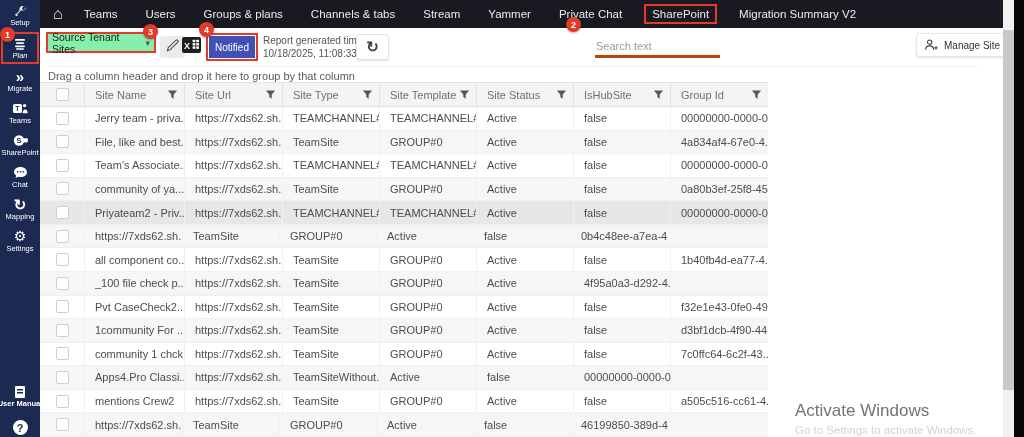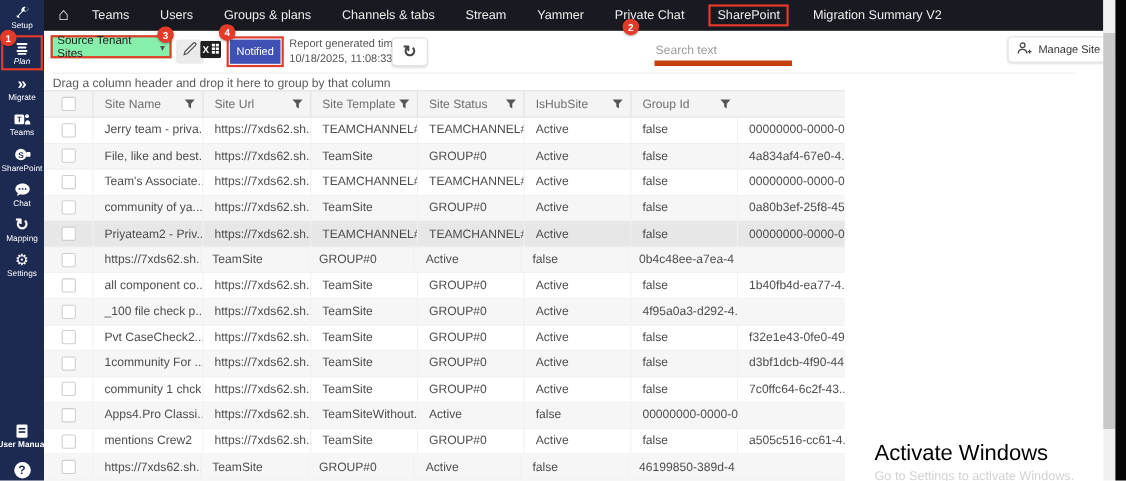--- a/index.html
+++ b/index.html
@@ -37,21 +37,21 @@
   .icon-btn{position:absolute;display:flex;align-items:center;justify-content:center;cursor:pointer;}
   .pencil-btn{left:160px;top:36px;width:25px;height:22px;background:#ebebeb;border-radius:3px;}
   .excel-btn{left:181px;top:39px;width:20px;height:16px;background:transparent;}
   .red-wrap{position:absolute;left:206px;top:33px;border:2px solid var(--red);padding:1px;z-index:7;}
   .gen-btn{width:46px;height:22px;background:var(--gen-blue);color:#fff;font-size:10px;
     border:none;cursor:pointer;font-family:inherit;}
   .report{position:absolute;left:263px;top:35px;font-size:10px;color:#555;line-height:12.5px;}
   .refresh-btn{left:356px;top:34px;width:33px;height:26px;background:#fff;border:1px solid #e2e2e2;
     border-radius:4px;box-shadow:0 1px 2px rgba(0,0,0,.12);font-size:15px;font-weight:bold;color:#444;}
   .search-wrap{position:absolute;left:595px;top:36px;width:125px;}
-  .search-input{width:125px;border:none;border-bottom:5px solid #c2410c;font-size:11px;
+  .search-input{width:125px;border:none;border-bottom:3px solid #c2410c;font-size:11px;
     padding:3px 1px;outline:none;color:#333;background:transparent;font-family:inherit;}
   .search-input::placeholder{color:#9c9c9c;}
   .manage-btn{left:916px;top:33px;width:97px;height:24px;background:#fff;border:1px solid #e6e6e6;
     border-radius:4px;box-shadow:0 1px 2px rgba(0,0,0,.12);gap:5px;font-size:10px;color:#333;
     white-space:nowrap;overflow:hidden;justify-content:flex-start;padding-left:7px;}
 
   .group-hint{position:absolute;left:48px;top:66px;font-size:11px;color:#5b5b5b;
     width:930px;border-top:1px solid #eee;padding-top:3px;}
 
   
@@ -83,21 +83,21 @@
   #badge1{left:0;top:27px;}
   #badge2{left:566px;top:17px;}
   #badge3{left:143px;top:24px;}
   #badge4{left:199px;top:22px;}
 
   
   .scroll-track{position:absolute;left:1003px;top:0;width:11px;height:437px;background:#f1f1f1;z-index:8;}
   .scroll-thumb{position:absolute;left:1003px;top:30px;width:11px;height:360px;background:#c9c9c9;z-index:9;cursor:pointer;}
   .window-edge{position:absolute;left:1014px;top:0;width:10px;height:437px;background:#060606;z-index:10;}
   .watermark{position:absolute;left:795px;top:401px;z-index:3;}
-  .wm1{font-size:20px;color:#000000;}
+  .wm1{font-size:17px;color:#737373;}
   .wm2{font-size:11.5px;color:#d2d2d2;margin-top:3px;}
 </style>
 </head>
 <body>
 
 <div class="sidebar">
   <div style="display:flex;flex-direction:column;align-items:center;width:40px;">
   <div class="sb-item">
     <span class="sb-icon">
           <svg width="14" height="14" viewBox="0 0 16 16">
@@ -299,20 +299,28 @@
 
   <div class="hcell c-url">
     <span class="hlabel">Site Url</span>
     <span class="funnel">
           <svg width="11" height="11" viewBox="0 0 12 12">
             <path fill="#555" d="M1 1.5h10L7.3 5.9v4.6L4.7 8.7V5.9z"></path>
           </svg>
         </span>
   </div>
 
+  <div class="hcell c-type">
+    <span class="hlabel">Site Type</span>
+    <span class="funnel">
+          <svg width="11" height="11" viewBox="0 0 12 12">
+            <path fill="#555" d="M1 1.5h10L7.3 5.9v4.6L4.7 8.7V5.9z"></path>
+          </svg>
+        </span>
+  </div>
 
   <div class="hcell c-template">
     <span class="hlabel">Site Template</span>
     <span class="funnel">
           <svg width="11" height="11" viewBox="0 0 12 12">
             <path fill="#555" d="M1 1.5h10L7.3 5.9v4.6L4.7 8.7V5.9z"></path>
           </svg>
         </span>
   </div>
 

